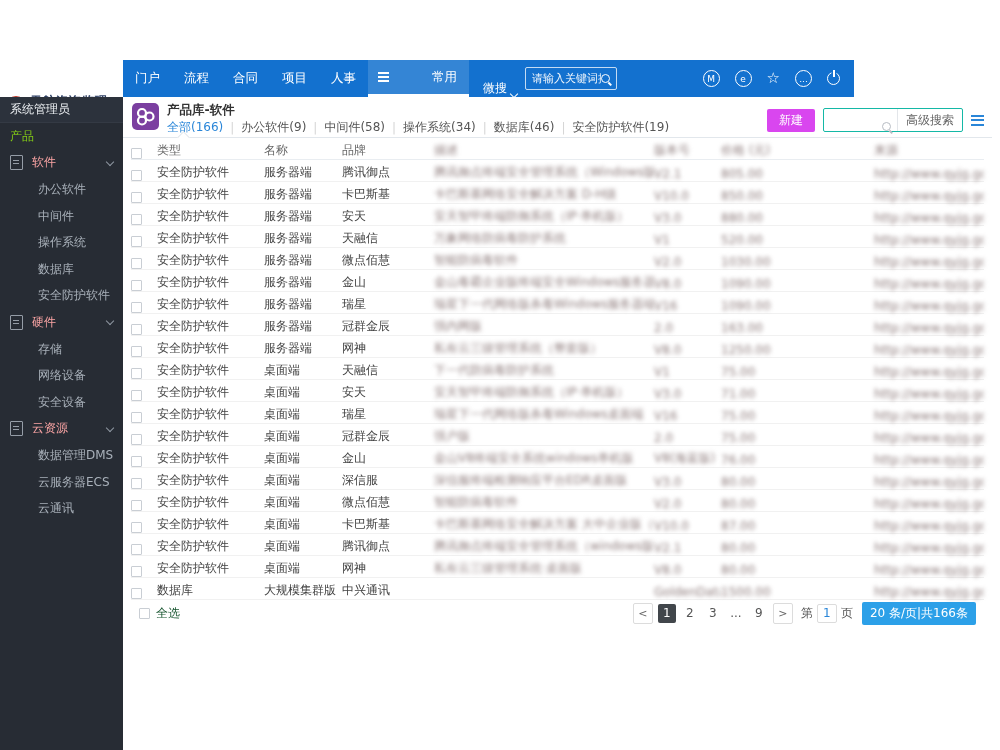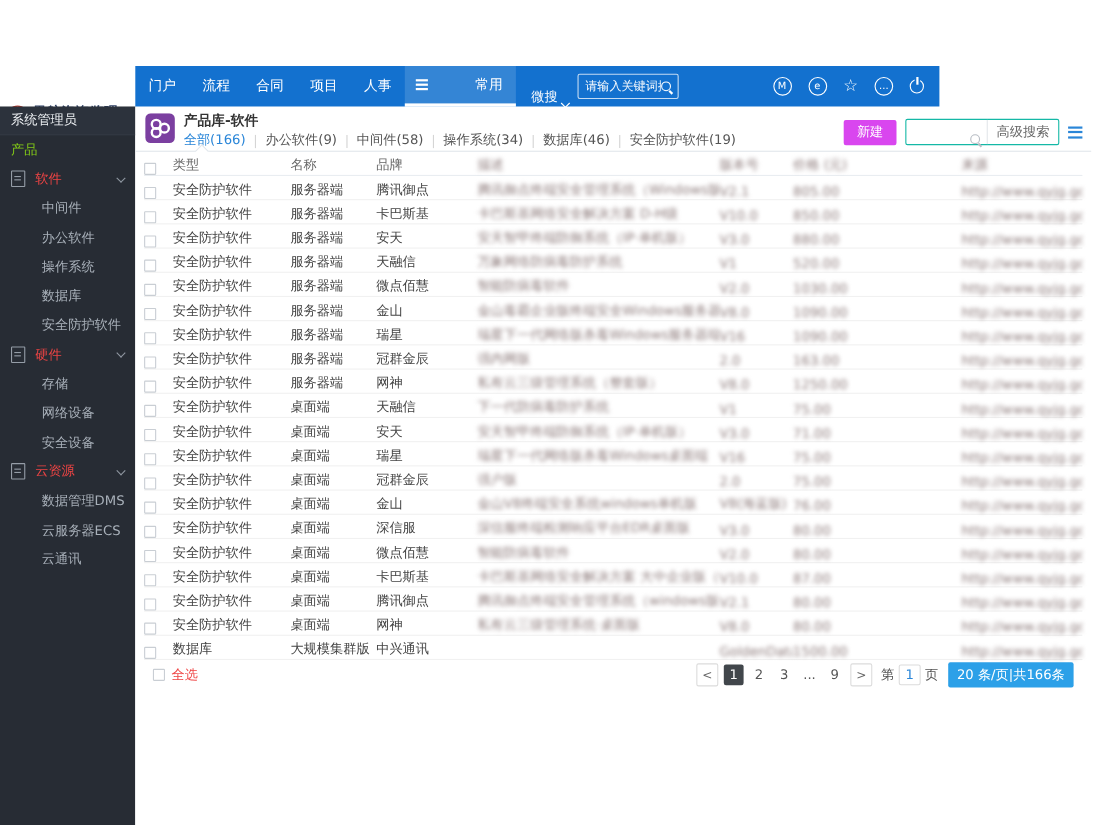--- a/index.html
+++ b/index.html
@@ -33,21 +33,21 @@
   .top-right{margin-left:auto;display:flex;align-items:center;gap:15px;padding-right:14px;}
   .circ-ico{width:15px;height:15px;border:1px solid #fff;border-radius:50%;display:flex;align-items:center;justify-content:center;font-size:9px;color:#fff;cursor:pointer;}
   .star-ico{font-size:15px;line-height:1;cursor:pointer;}
   .power-ico{width:13px;height:13px;border:1.5px solid #fff;border-radius:50%;position:relative;box-sizing:border-box;cursor:pointer;}
   .power-ico::before{content:"";position:absolute;left:50%;top:-3px;transform:translateX(-50%);width:5px;height:4px;background:#1371cf;}
   .power-ico::after{content:"";position:absolute;left:50%;top:-3px;transform:translateX(-50%);width:2px;height:7px;background:#fff;}
   
   .sidebar{position:absolute;left:0;top:97px;width:123px;height:696px;background:#272c34;color:#aab1bb;}
   .sb-role{height:25px;line-height:25px;padding-left:10px;color:#eef1f4;font-size:12px;background:#2c323c;border-bottom:1px solid #343a44;}
   .sb-cat{height:26px;line-height:26px;padding-left:10px;color:#84cc16;font-size:12px;}
-  .sb-group-h{display:flex;align-items:center;height:27px;padding:0 10px;color:#ef4444;cursor:pointer;}
+  .sb-group-h{display:flex;align-items:center;height:27px;padding:0 10px;color:#fca5a5;cursor:pointer;}
   .doc-ico{width:11px;height:13px;border:1px solid #959da7;border-radius:1px;margin-right:9px;flex:none;
     background-image:linear-gradient(#959da7,#959da7),linear-gradient(#959da7,#959da7);
     background-repeat:no-repeat;background-size:6px 1px,6px 1px;background-position:2px 4px,2px 7px;}
   .sb-group-h .chev{margin-left:auto;width:5px;height:5px;border-right:1px solid #8f97a1;border-bottom:1px solid #8f97a1;transform:rotate(45deg);margin-top:-2px;}
   .sb-item{height:26.5px;line-height:26.5px;padding-left:38px;font-size:12px;color:#a9b1ba;cursor:pointer;white-space:nowrap;}
   .sb-footer{position:absolute;left:0;bottom:0;width:123px;height:33px;border-top:1px solid #343a44;
              display:flex;align-items:center;justify-content:space-around;padding:0 4px;box-sizing:border-box;}
   .sb-footer svg{cursor:pointer;}
   
   .main{position:absolute;left:123px;top:97px;width:869px;bottom:0;background:#fff;}
@@ -77,21 +77,21 @@
   .c-name{width:78px;flex:none;}
   .c-brand{width:92px;flex:none;}
   .c-desc{width:220px;flex:none;}
   .c-ver{width:67px;flex:none;}
   .c-price{width:153px;flex:none;}
   .c-src{flex:1;min-width:0;}
   .cell{white-space:nowrap;overflow:hidden;}
   .blur{filter:blur(2px);color:#8d7b7b;}
   
   .tfoot{display:flex;align-items:center;height:27px;padding:0 8px;}
-  .selall{display:flex;align-items:center;gap:6px;color:#ef4444;text-align:right;}
+  .selall{display:flex;align-items:center;gap:6px;color:#14532d;text-align:right;}
   .pager{margin-left:auto;display:flex;align-items:center;gap:5px;color:#555;}
   .pg-arrow{min-width:18px;height:19px;line-height:19px;text-align:center;border:1px solid #dcdcdc;border-radius:2px;background:#fff;cursor:pointer;font-size:11px;color:#666;}
   .pg-num{min-width:18px;height:19px;line-height:19px;text-align:center;cursor:pointer;border-radius:2px;}
   .pg-num.active{background:#41464b;color:#fff;}
   .pg-jump{display:flex;align-items:center;gap:4px;margin-left:3px;}
   .pg-jump .jbox{width:18px;height:17px;line-height:17px;text-align:center;border:1px solid #dcdcdc;border-radius:2px;color:#2a86d8;}
   .pg-size{background:#2ca0e8;color:#fff;padding:3px 8px;border-radius:2px;margin-left:4px;cursor:pointer;white-space:nowrap;}
 </style>
 </head>
 <body>
@@ -144,22 +144,22 @@
 
   <div class="sidebar">
     <div class="sb-role">系统管理员</div>
     <div class="sb-cat">产品</div>
     <div id="sb-groups">
         <div class="sb-group-h">
           <span class="doc-ico"></span>
           <span>软件</span>
           <span class="chev"></span>
         </div>
+        <div class="sb-item">办公软件</div>
         <div class="sb-item">中间件</div>
-        <div class="sb-item">办公软件</div>
         <div class="sb-item">操作系统</div>
         <div class="sb-item">数据库</div>
         <div class="sb-item">安全防护软件</div>
         <div class="sb-group-h">
           <span class="doc-ico"></span>
           <span>硬件</span>
           <span class="chev"></span>
         </div>
         <div class="sb-item">存储</div>
         <div class="sb-item">网络设备</div>

